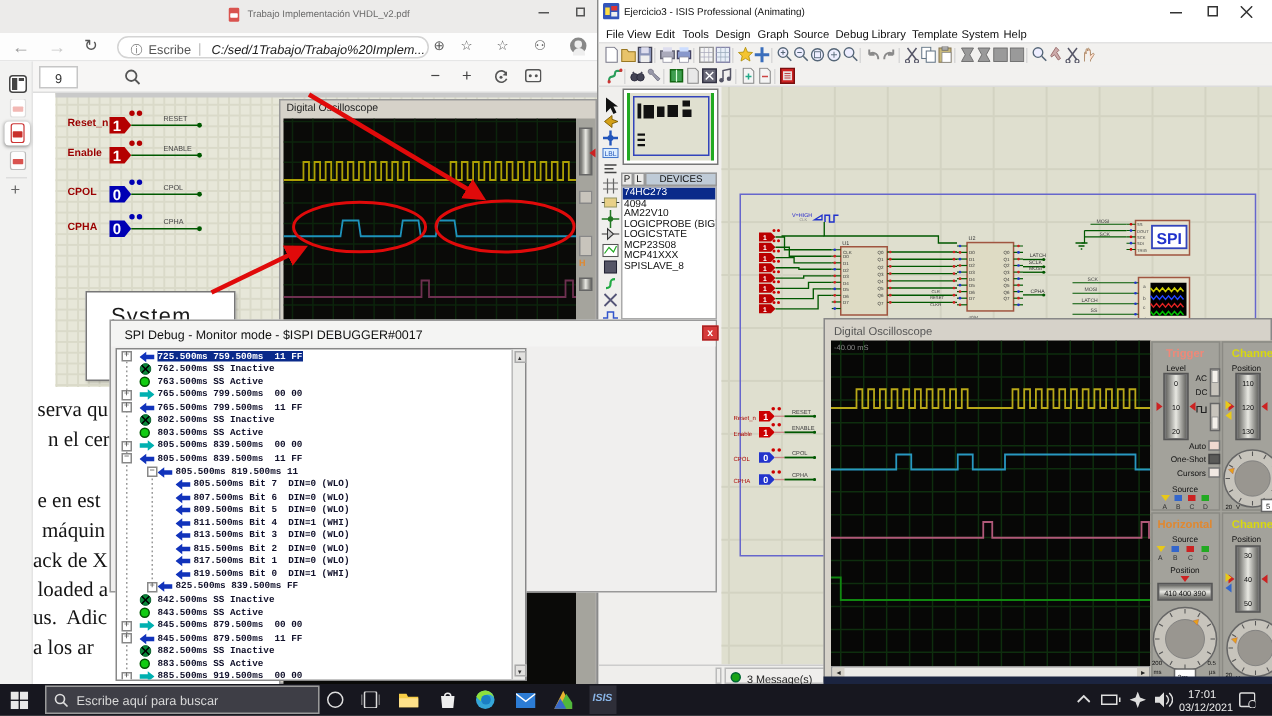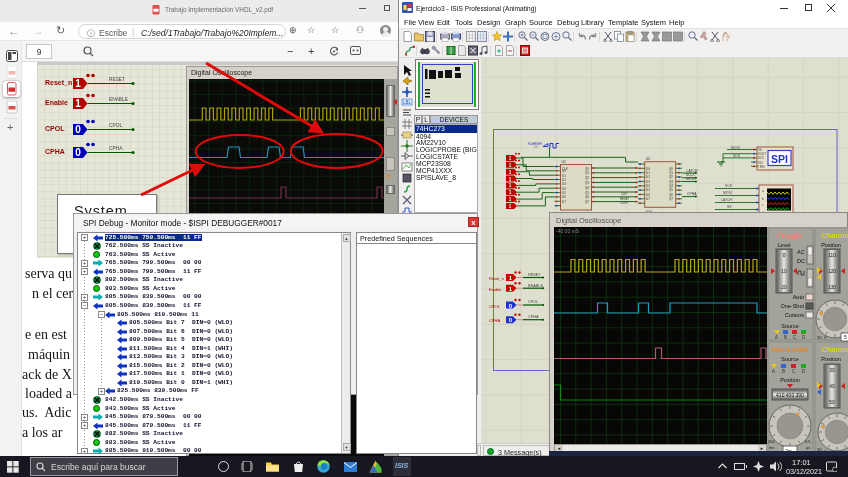--- a/index.html
+++ b/index.html
@@ -876,23 +876,20 @@
       <div class="abs" style="left:3px;top:214.8px;width:7px;height:7px;border:1px solid #888;background:#fff;font-size:6px;line-height:5.5px;text-align:center;color:#333;">+</div>
       <svg class="abs" style="left:15px;top:214.3px;" width="10" height="8">
         <path d="M10,4 L5.5,0.5 L5.5,2.5 L0,2.5 L0,5.5 L5.5,5.5 L5.5,7.5 z" fill="#00b0b0"></path>
       </svg>
       <div class="abs nw" style="left:27px;top:214.3px;font-family:'Liberation Mono',monospace;font-size:6.2px;font-weight:bold;white-space:pre;color:#10102a;">885.500ms 919.500ms  00 00</div>
     </div>
  <div class="abs" style="left:267px;top:19px;width:9px;height:220px;background:#ECECEA;border-left:1px solid #bbb;">
   <div class="abs" style="left:0.5px;top:1px;width:8px;height:8px;background:#E2E1DF;border:1px solid #aaa;font-size:4px;text-align:center;line-height:7px;color:#333;">▲</div>
   <div class="abs" style="left:0.5px;top:210px;width:8px;height:8px;background:#E2E1DF;border:1px solid #aaa;font-size:4px;text-align:center;line-height:7px;color:#333;">▼</div>
  </div>
- <div class="abs" style="left:282px;top:18px;width:121px;height:222px;background:#fff;border:1px solid #888;">
-  <div class="abs nw" style="left:0;top:0;width:119px;height:11px;background:#fff;border-bottom:1px solid #888;font-size:7.2px;color:#111;padding:1px 0 0 3px;">Predefined Sequences</div>
- </div>
 </div>
 
 <div class="abs" style="left:549px;top:212px;width:299px;height:243px;background:#D6D2C9;border:1px solid #888;">
  <div class="abs nw" style="left:6px;top:3px;font-size:7.5px;color:#555;">Digital Oscilloscope</div>
  <div class="abs" style="left:4px;top:14px;width:213px;height:217px;background:#070706;">
       <svg class="abs" style="left:0;top:0;" width="213" height="217">
 <line x1="6.5" y1="0" x2="6.5" y2="217" stroke="#0e2e0e"></line>
         <line x1="21.8" y1="0" x2="21.8" y2="217" stroke="#0e2e0e"></line>
         <line x1="37.1" y1="0" x2="37.1" y2="217" stroke="#0e2e0e"></line>
         <line x1="52.4" y1="0" x2="52.4" y2="217" stroke="#0e2e0e"></line>
@@ -1082,21 +1079,21 @@
 </div>
 <div class="abs" style="left:549px;top:451px;width:299px;height:5px;background:#1B2440;"></div>
 
 <div class="abs" style="left:0;top:456px;width:848px;height:21px;background:#17171F;">
  <svg class="abs" style="left:7px;top:5px;" width="12" height="12">
       <rect x="0" y="0" width="5.4" height="5.4" fill="#e8e8e8"></rect>
       <rect x="6.3" y="0" width="5.4" height="5.4" fill="#e8e8e8"></rect>
       <rect x="0" y="6.3" width="5.4" height="5.4" fill="#e8e8e8"></rect>
       <rect x="6.3" y="6.3" width="5.4" height="5.4" fill="#e8e8e8"></rect>
     </svg>
- <div class="abs" style="left:30px;top:1px;width:148px;height:19px;background:#3E3E46;border:1px solid #9a9a9a;text-decoration:underline;">
+ <div class="abs" style="left:30px;top:1px;width:183px;height:19px;background:#3E3E46;border:1px solid #9a9a9a;text-decoration:underline;">
   <svg class="abs" style="left:5px;top:4px;" width="10" height="10">
         <circle cx="4" cy="4" r="3" fill="none" stroke="#ddd" stroke-width="1.1"></circle>
         <line x1="6.2" y1="6.2" x2="9" y2="9" stroke="#ddd" stroke-width="1.1"></line>
       </svg>
   <span class="abs nw" style="left:20px;top:4px;font-size:8.5px;color:#d8d8d8;">Escribe aquí para buscar</span>
  </div>
  <div class="abs" style="left:218px;top:5px;width:11px;height:11px;border:1.4px solid #ddd;border-radius:50%;"></div>
  <svg class="abs" style="left:241px;top:5px;" width="12" height="11">
       <rect x="2" y="0" width="8" height="11" rx="1" fill="none" stroke="#ddd" stroke-width="1"></rect>
       <path d="M0,2 L0,9 M12,2 L12,9" stroke="#bbb" stroke-width="1"></path>

